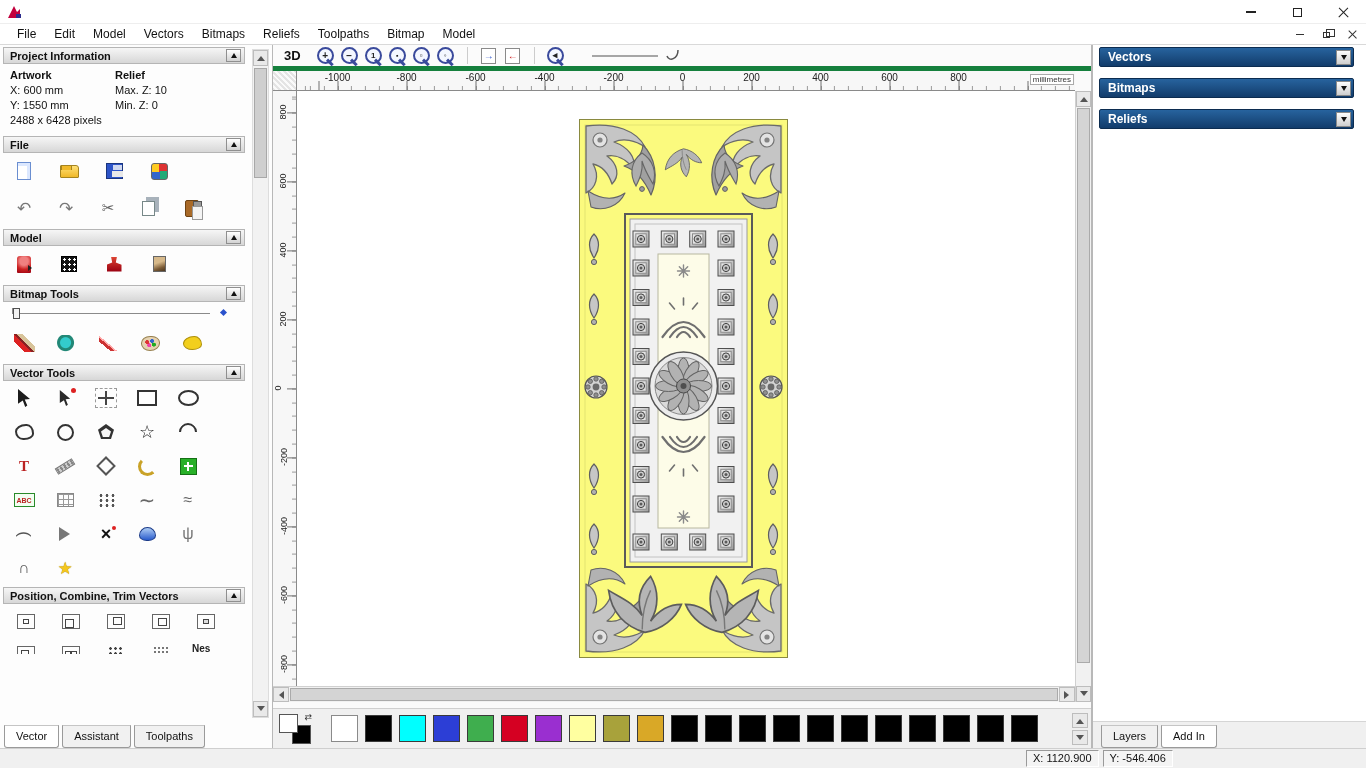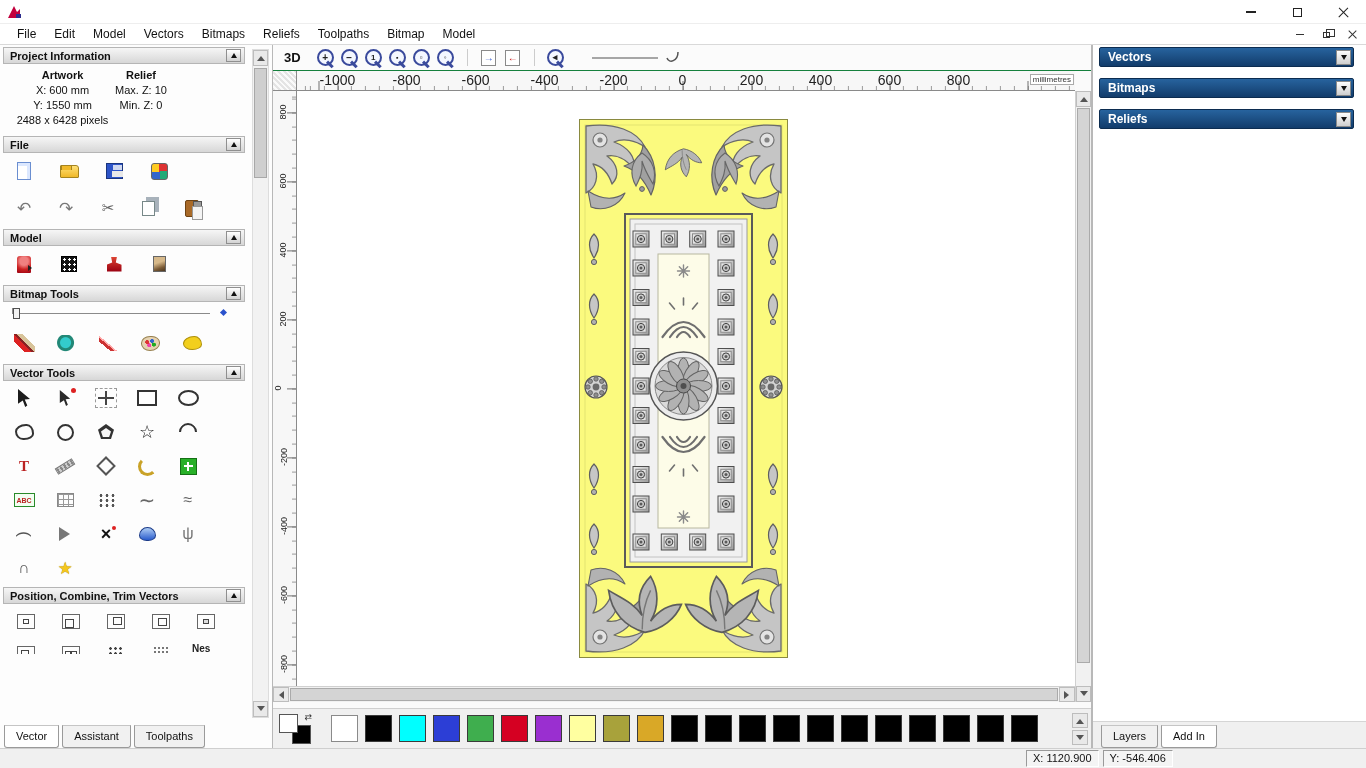--- a/index.html
+++ b/index.html
@@ -33,21 +33,21 @@
   .m-close::before { transform:rotate(45deg); } .m-close::after { transform:rotate(-45deg); }
 
   
   .left-panel { position:absolute; left:0; top:45px; width:272px; bottom:20px; background:#fdfdfd; overflow:hidden; }
   .lp-content { position:absolute; left:0; top:0; width:248px; bottom:26px; overflow:hidden; }
   .sec-head { margin:2px 3px 0 3px; height:17px; background:linear-gradient(#f6f6f6,#d7d7d7); border:1px solid #b5b5b5; display:flex; align-items:center; justify-content:space-between; font-weight:bold; font-size:11px; padding:0 3px 0 6px; }
   .col-btn { width:15px; height:13px; background:linear-gradient(#ffffff,#d2d2d2); border:1px solid #8f8f8f; display:flex; align-items:center; justify-content:center; }
   .tri-up { width:0; height:0; border:3.5px solid transparent; border-bottom:5px solid #111; margin-top:-3px; }
   .tri-down { width:0; height:0; border:3.5px solid transparent; border-top:5px solid #111; margin-bottom:-3px; }
 
-  .pi-grid { display:flex; padding:4px 6px 6px 10px; font-size:11px; line-height:15px;text-align:center; }
+  .pi-grid { display:flex; padding:4px 6px 6px 10px; font-size:11px; line-height:15px; }
   .pi-col1 { width:105px; }
   .pi-b { font-weight:bold; }
 
   .icon-row { display:flex; align-items:center; padding:5px 6px 6px 10px; }
   .row-wide { gap:17px; }
   .row-med { gap:14px; }
   .vrow { gap:13px; padding:4px 6px 4px 10px; }
   .pos-row { gap:17px; padding:4px 6px 4px 12px; }
   .pos-row2 { height:16px; overflow:hidden; align-items:flex-start; padding-top:2px; }
   .ticon { width:28px; height:26px; display:flex; align-items:center; justify-content:center; border:1px solid transparent; }
@@ -74,41 +74,41 @@
   .sb-tri-right { width:0;height:0;border:4px solid transparent;border-left:5px solid #555;margin-right:-3px; }
   .lp-thumb { position:absolute; left:1px; right:1px; top:18px; height:110px; background:#cfcfcf; border:1px solid #a8a8a8; }
 
   .left-tabs { position:absolute; left:4px; bottom:0; display:flex; }
   .right-tabs { position:absolute; left:8px; bottom:0; display:flex; }
   .tab { padding:4px 11px 5px; background:#f1f1f1; border:1px solid #9a9a9a; border-top:1px solid #c5c5c5; margin-right:3px; border-radius:0 0 3px 3px; font-size:11px; cursor:default; }
   .tab.active { background:#fff; }
 
   
   .canvas-area { position:absolute; left:272px; top:45px; width:820px; bottom:20px; background:#fafafa; border-left:1px solid #b8b8b8; border-right:1px solid #b8b8b8; }
-  .d-toolbar { position:absolute; left:0; right:0; top:0; height:26px; background:#fbfbfb; border-bottom:1px solid #15803d; display:flex; align-items:center; padding:0 6px; gap:4px; }
+  .d-toolbar { position:absolute; left:0; right:0; top:0; height:26px; background:#fbfbfb; border-bottom:5px solid #15803d; display:flex; align-items:center; padding:0 6px; gap:4px; }
   .btn-3d { font-weight:bold; font-size:13px; padding:1px 5px; margin-right:4px; }
   .tb-sep { width:1px; height:17px; background:#ccc; margin:0 5px; }
   .tb .ticon { width:24px; height:22px; }
 
   .zoomicon::before { content:"+"; width:13px; height:13px; border:2px solid #3a4a9c; border-radius:50%; display:flex; align-items:center; justify-content:center; font-size:10px; font-weight:bold; color:#222; position:absolute; left:2px; top:1px; background:#f4f7ff; }
   .zoomicon::after { content:""; position:absolute; right:3px; bottom:2px; width:8px; height:2.6px; background:#3a4a9c; transform:rotate(45deg); }
   .zoom-out::before { content:"−"; }
   .zoom-scale::before { content:"1"; font-size:8px; }
   .zoom-objects::before { content:"▪"; font-size:7px; }
   .zoom-window::before { content:"▫"; font-size:8px; }
   .zoom-drawing::before { content:"◦"; font-size:8px; }
   .zoom-previous::before { content:"◂"; font-size:9px; }
   .snap-right,.snap-left { width:15px; height:16px; background:#fff; border:1px solid #8a8a8a; font-size:10px; color:#2a52cc; }
   .snap-right::before { content:"→"; } .snap-left::before { content:"←"; color:#c22; }
 
   .corner-box { position:absolute; left:0; top:26px; width:24px; height:20px; background:repeating-linear-gradient(45deg,#e4e4e4 0 2px,#fafafa 2px 4px); border-bottom:1px solid #8a8a8a; border-right:1px solid #8a8a8a; }
   .hruler { position:absolute; left:24px; right:16px; top:26px; height:20px; background-color:#f7f7f7; border-bottom:1px solid #8a8a8a;
     background-image:repeating-linear-gradient(90deg,#6f6f6f 0 1px,transparent 1px 69px),repeating-linear-gradient(90deg,#9a9a9a 0 1px,transparent 1px 13.8px);
     background-size:100% 9px,100% 4px; background-position:40.5px 100%,12.9px 100%; background-repeat:repeat-x; }
-  .hlab { position:absolute; top:1px; font-size:14px; color:#222; transform:translateX(-50%); }
+  .hlab { position:absolute; top:1px; font-size:10px; color:#222; transform:translateX(-50%); }
   .units { position:absolute; right:1px; top:3px; font-size:8px; border:1px solid #aaa; background:#fff; padding:0 2px; color:#333; }
   .vruler { position:absolute; left:0; top:46px; width:24px; bottom:62px; background-color:#f7f7f7; border-right:1px solid #8a8a8a;
     background-image:repeating-linear-gradient(180deg,#6f6f6f 0 1px,transparent 1px 69px),repeating-linear-gradient(180deg,#9a9a9a 0 1px,transparent 1px 13.8px);
     background-size:9px 100%,4px 100%; background-position:right 21.4px,right 7.6px; background-repeat:repeat-y; }
   .vlab { position:absolute; left:2px; font-size:9px; color:#222; transform:translateY(-50%) rotate(-90deg); transform-origin:center; }
 
   .viewport { position:absolute; left:24px; right:16px; top:46px; bottom:62px; background:#fff; overflow:hidden; }
   .door { position:absolute; left:282px; top:28px; width:209px; height:539px; }
 
   .vscroll { position:absolute; right:0; top:46px; width:16px; height:611px; background:#f1f1f1; border-left:1px solid #d0d0d0; }

